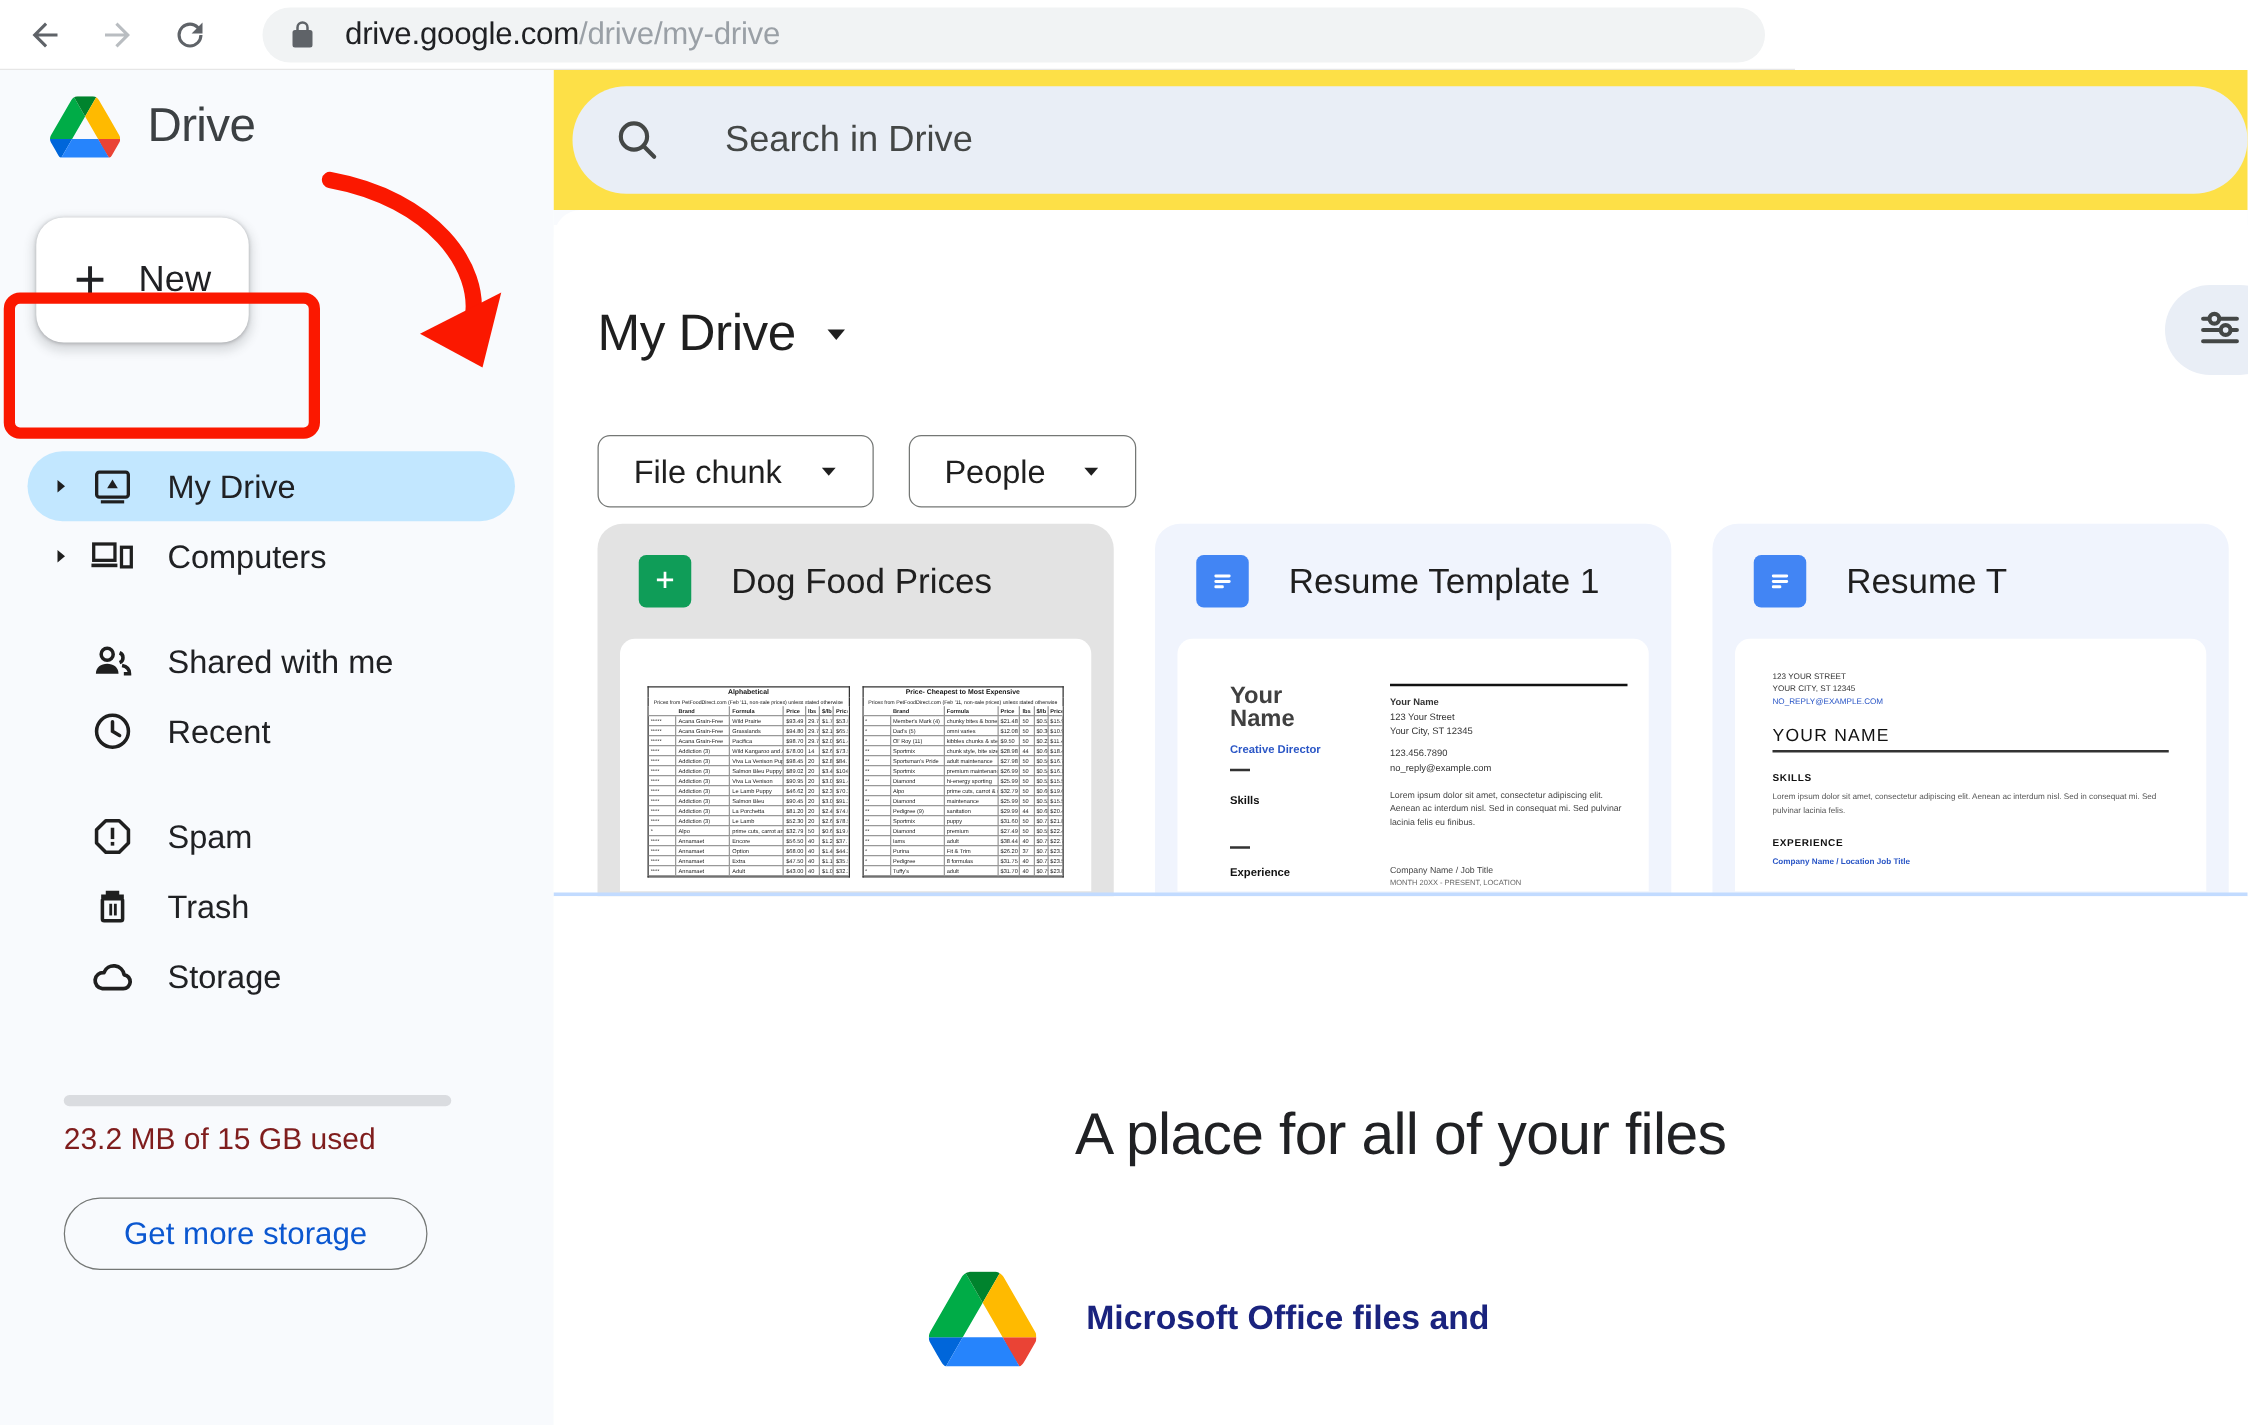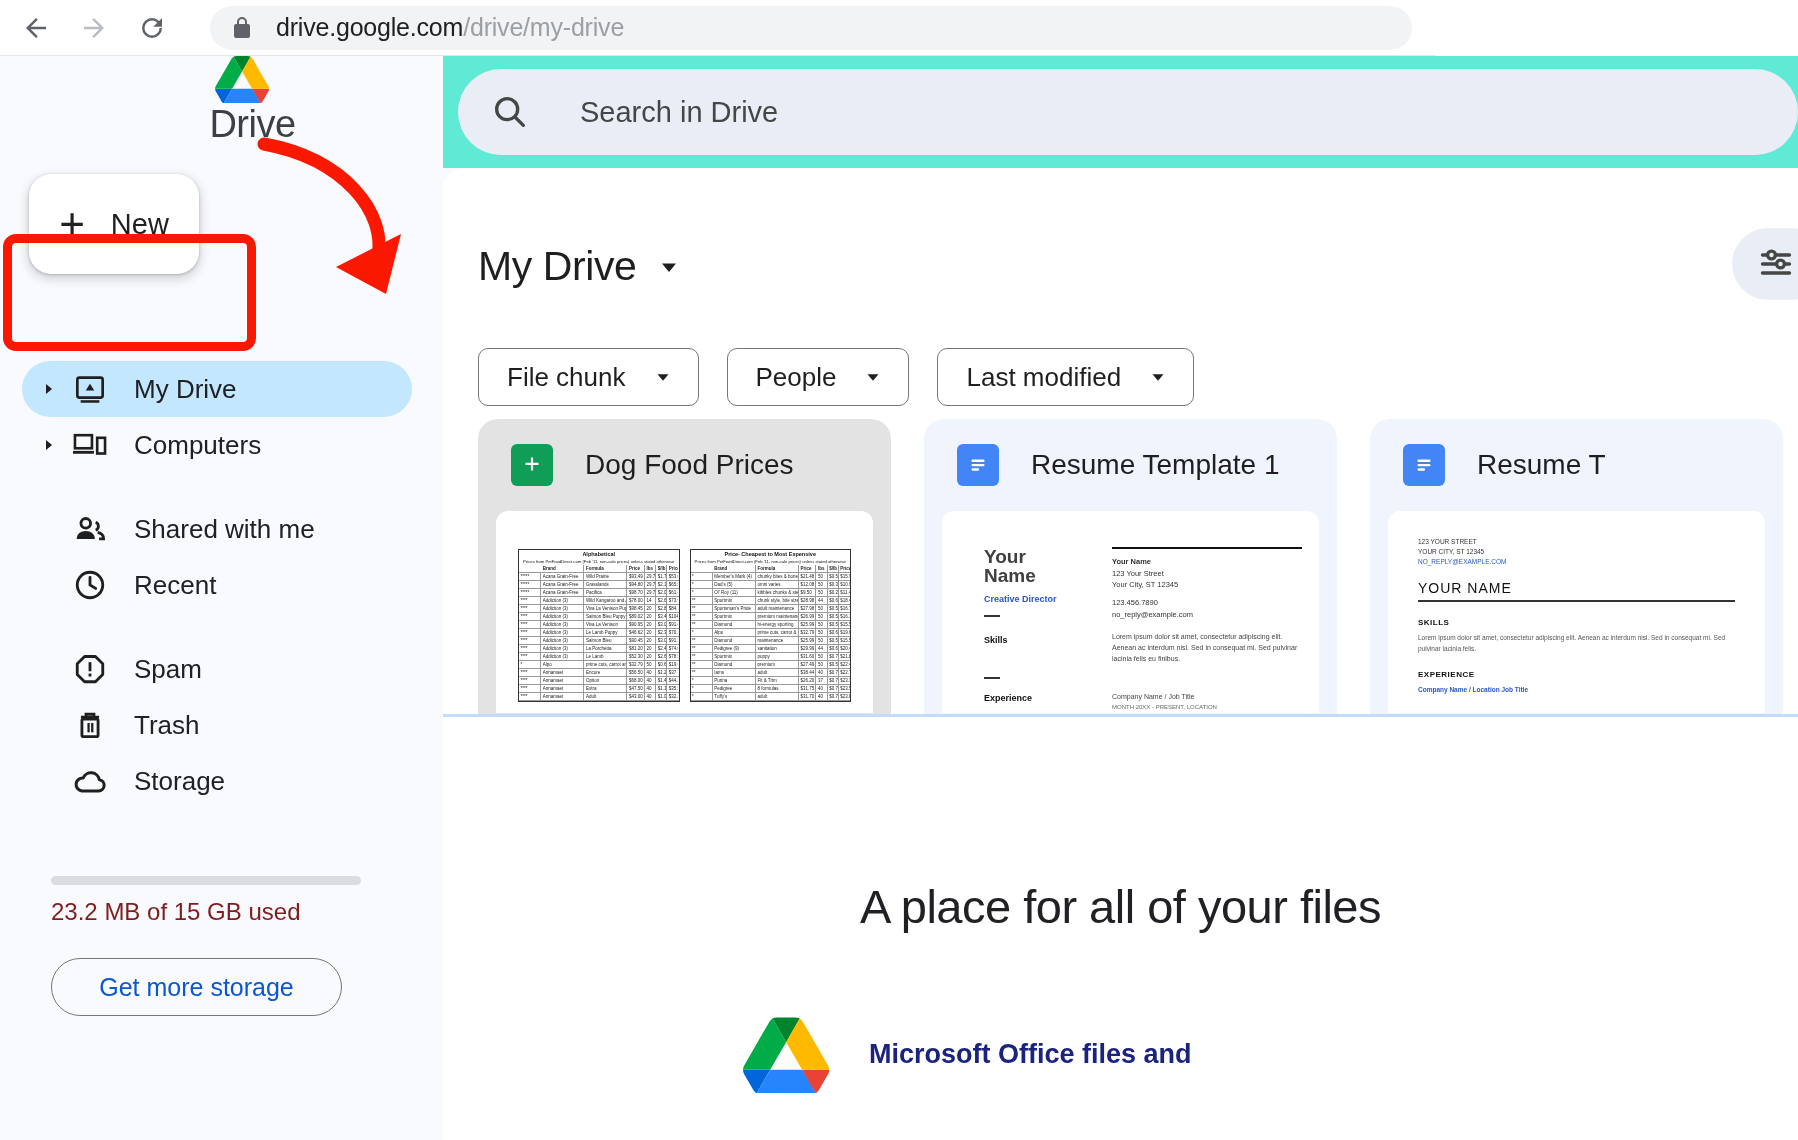--- a/index.html
+++ b/index.html
@@ -38,21 +38,21 @@
   .url .host { color: #202124; }
   .url .path { color: #9aa0a6; }
 
   
   .sidebar {
     position: absolute; top: 56px; left: 0; width: 443px; height: 1084px;
     background: #f8fafd;
   }
   .drive-logo-row {
     display: flex; align-items: center;
-    height: 90px; padding-left: 40px; flex-direction: column;
+    height: 90px; padding-left: 40px;
   }
   .drive-mark { width: 56px; height: 49px; }
   .drive-word {
     font-size: 38px; color: #3c4043; margin-left: 22px; letter-spacing: -0.5px;
   }
 
   .new-btn {
     position: absolute; left: 29px; top: 118px;
     width: 170px; height: 100px;
     background: #ffffff;
@@ -112,21 +112,21 @@
     border: 1px solid #747775; border-radius: 29px;
     background: transparent;
     color: #0b57d0; font-size: 25px;
     display: flex; align-items: center; justify-content: center;
     font-family: "Liberation Sans", sans-serif;
   }
 
   
   .main { position: absolute; top: 56px; left: 443px; width: 1355px; height: 1084px; background: #ffffff; }
 
-  .search-region { position: absolute; top: 0; left: 0; width: 1355px; height: 112px; background: #5eead4; }
+  .search-region { position: absolute; top: 0; left: 0; width: 1355px; height: 112px; background: #fde047; }
   .search-box {
     position: absolute; left: 15px; top: 13px;
     width: 1340px; height: 86px;
     background: #e9eef6; border-radius: 43px;
     display: flex; align-items: center;
   }
   .search-icon { margin-left: 32px; display: flex; }
   .search-ph { margin-left: 50px; font-size: 29px; color: #444746; }
 
   .content-card {
@@ -403,28 +403,20 @@
       <div class="chip">
         <span>File chunk</span>
         <span class="chip-caret">
           <svg width="22" height="22" viewBox="0 0 24 24">
               <path d="M6 9h12l-6 7z" fill="#1f1f1f"></path>
             </svg>
         </span>
       </div>
       <div class="chip">
         <span>People</span>
-        <span class="chip-caret">
-          <svg width="22" height="22" viewBox="0 0 24 24">
-              <path d="M6 9h12l-6 7z" fill="#1f1f1f"></path>
-            </svg>
-        </span>
-      </div>
-      <div class="chip">
-        <span>Last modified</span>
         <span class="chip-caret">
           <svg width="22" height="22" viewBox="0 0 24 24">
               <path d="M6 9h12l-6 7z" fill="#1f1f1f"></path>
             </svg>
         </span>
       </div>
     </div>
 
     <div class="cards">
 

